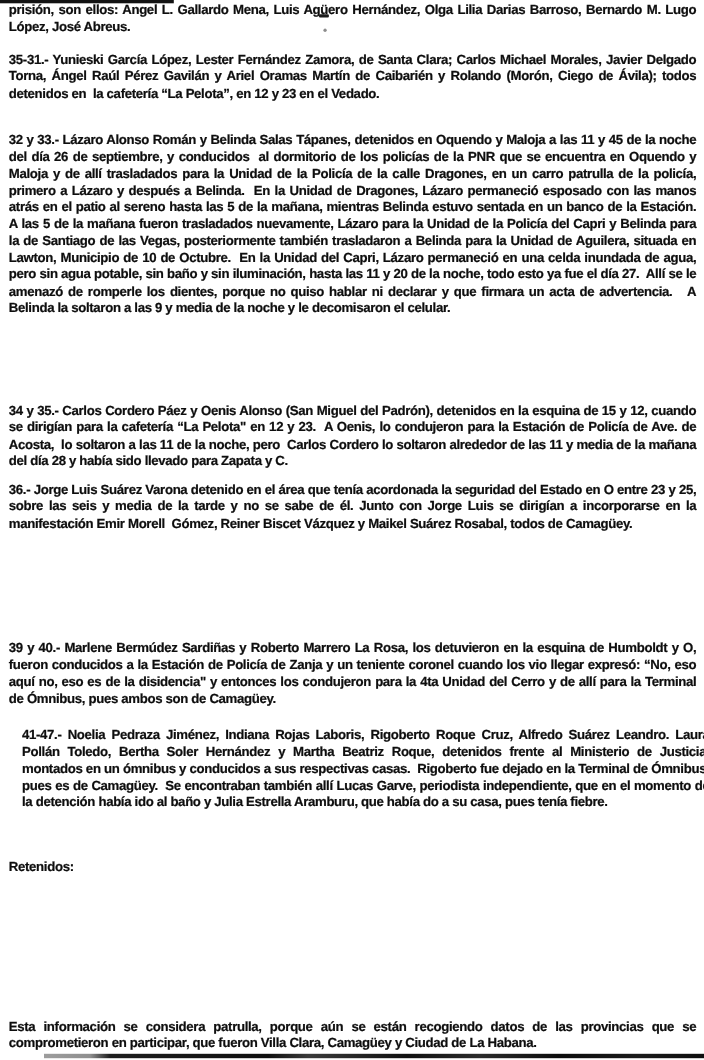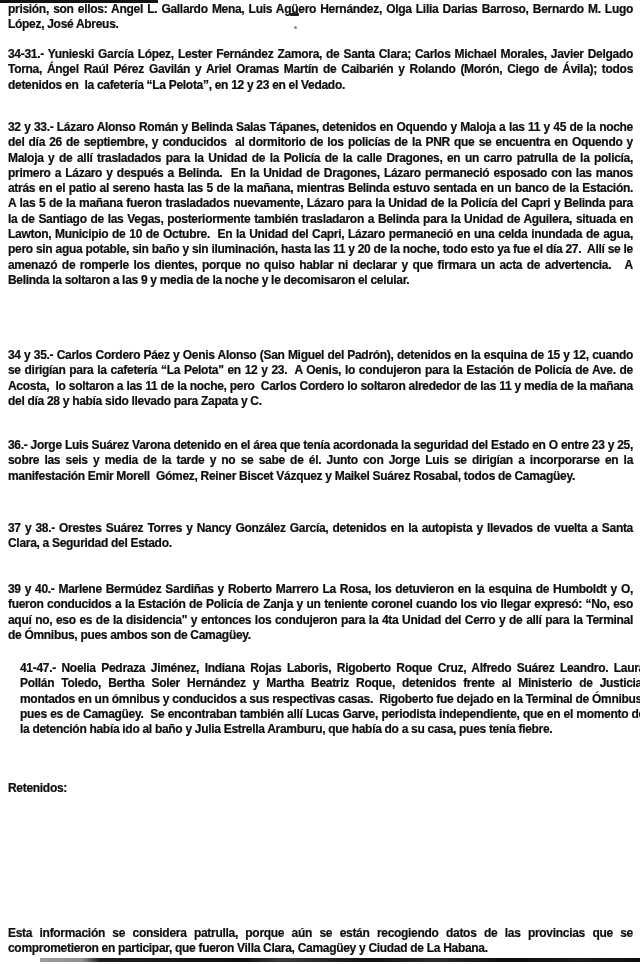--- a/index.html
+++ b/index.html
@@ -27,21 +27,21 @@
     color: #0e0e0e;
     letter-spacing: -0.3px;
     text-align: justify;
     white-space: pre-wrap;
     -webkit-text-stroke: 0.2px #0e0e0e;
   }
   
   .p0  { top: 2px; }
   .p1  { top: 47px; }
   .p2  { top: 120px; }
-  .p3  { top: 348px; }
+  .p3  { top: 366px; }
   .p4  { top: 438px; }
   .p5  { top: 521px; }
   .p6  { top: 570px; margin-top: 12px; }
   .p7  { top: 661px; margin-left: 12px; }
   .p8  { top: 781px; }
   .p9  { top: 816px; }
   .p10 { top: 926px; }
 
   
   .top-bar {
@@ -77,25 +77,24 @@
 </head>
 <body>
 
 <div class="sheet">
 
   <div class="top-bar"></div>
   <div class="speck-dash"></div>
   <div class="speck-dot"></div>
 
   <p class="para p0">prisión, son ellos: Angel L. Gallardo Mena, Luis Agüero Hernández, Olga Lilia Darias Barroso, Bernardo M. Lugo López, José Abreus.</p>
-  <p class="para p1">34-31.- Yunieski García López, Lester Fernández Zamora, de Santa Clara; Carlos Michael Morales, Javier Delgado Torna, Ángel Raúl Pérez Gavilán y Ariel Oramas Martín de Caibarién y Rolando (Morón, Ciego de Ávila); todos detenidos en  la cafetería “La Pelota”, en 12 y 23 en el Vedado.</p>
+  <p class="para p1">35-31.- Yunieski García López, Lester Fernández Zamora, de Santa Clara; Carlos Michael Morales, Javier Delgado Torna, Ángel Raúl Pérez Gavilán y Ariel Oramas Martín de Caibarién y Rolando (Morón, Ciego de Ávila); todos detenidos en  la cafetería “La Pelota”, en 12 y 23 en el Vedado.</p>
   <p class="para p2">32 y 33.- Lázaro Alonso Román y Belinda Salas Tápanes, detenidos en Oquendo y Maloja a las 11 y 45 de la noche del día 26 de septiembre, y conducidos  al dormitorio de los policías de la PNR que se encuentra en Oquendo y Maloja y de allí trasladados para la Unidad de la Policía de la calle Dragones, en un carro patrulla de la policía, primero a Lázaro y después a Belinda.  En la Unidad de Dragones, Lázaro permaneció esposado con las manos atrás en el patio al sereno hasta las 5 de la mañana, mientras Belinda estuvo sentada en un banco de la Estación.  A las 5 de la mañana fueron trasladados nuevamente, Lázaro para la Unidad de la Policía del Capri y Belinda para la de Santiago de las Vegas, posteriormente también trasladaron a Belinda para la Unidad de Aguilera, situada en Lawton, Municipio de 10 de Octubre.  En la Unidad del Capri, Lázaro permaneció en una celda inundada de agua, pero sin agua potable, sin baño y sin iluminación, hasta las 11 y 20 de la noche, todo esto ya fue el día 27.  Allí se le amenazó de romperle los dientes, porque no quiso hablar ni declarar y que firmara un acta de advertencia.   A Belinda la soltaron a las 9 y media de la noche y le decomisaron el celular.</p>
   <p class="para p3">34 y 35.- Carlos Cordero Páez y Oenis Alonso (San Miguel del Padrón), detenidos en la esquina de 15 y 12, cuando se dirigían para la cafetería “La Pelota" en 12 y 23.  A Oenis, lo condujeron para la Estación de Policía de Ave. de Acosta,  lo soltaron a las 11 de la noche, pero  Carlos Cordero lo soltaron alrededor de las 11 y media de la mañana del día 28 y había sido llevado para Zapata y C.</p>
   <p class="para p4">36.- Jorge Luis Suárez Varona detenido en el área que tenía acordonada la seguridad del Estado en O entre 23 y 25, sobre las seis y media de la tarde y no se sabe de él. Junto con Jorge Luis se dirigían a incorporarse en la manifestación Emir Morell  Gómez, Reiner Biscet Vázquez y Maikel Suárez Rosabal, todos de Camagüey.</p>
-  <p class="para p5">37 y 38.- Orestes Suárez Torres y Nancy González García, detenidos en la autopista y llevados de vuelta a Santa Clara, a Seguridad del Estado.</p>
   <p class="para p6">39 y 40.- Marlene Bermúdez Sardiñas y Roberto Marrero La Rosa, los detuvieron en la esquina de Humboldt y O, fueron conducidos a la Estación de Policía de Zanja y un teniente coronel cuando los vio llegar expresó: “No, eso aquí no, eso es de la disidencia" y entonces los condujeron para la 4ta Unidad del Cerro y de allí para la Terminal de Ómnibus, pues ambos son de Camagüey.</p>
   <p class="para p7">41-47.- Noelia Pedraza Jiménez, Indiana Rojas Laboris, Rigoberto Roque Cruz, Alfredo Suárez Leandro. Laura Pollán Toledo, Bertha Soler Hernández y Martha Beatriz Roque, detenidos frente al Ministerio de Justicia, montados en un ómnibus y conducidos a sus respectivas casas.  Rigoberto fue dejado en la Terminal de Ómnibus, pues es de Camagüey.  Se encontraban también allí Lucas Garve, periodista independiente, que en el momento de la detención había ido al baño y Julia Estrella Aramburu, que había do a su casa, pues tenía fiebre.</p>
   <p class="para p8">Retenidos:</p>
   <p class="para p10">Esta información se considera patrulla, porque aún se están recogiendo datos de las provincias que se comprometieron en participar, que fueron Villa Clara, Camagüey y Ciudad de La Habana.</p>
 
   <div class="bottom-bar"></div>
 
 </div>
 
 </body></html>

